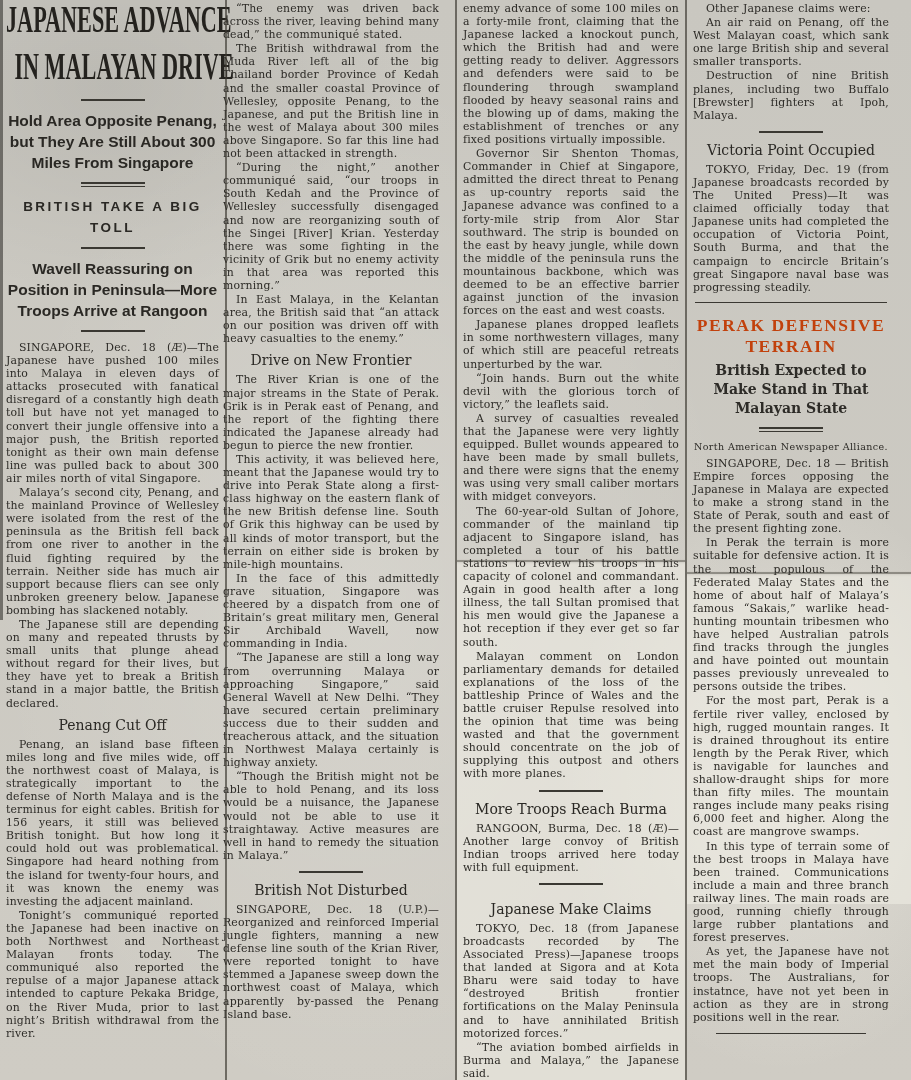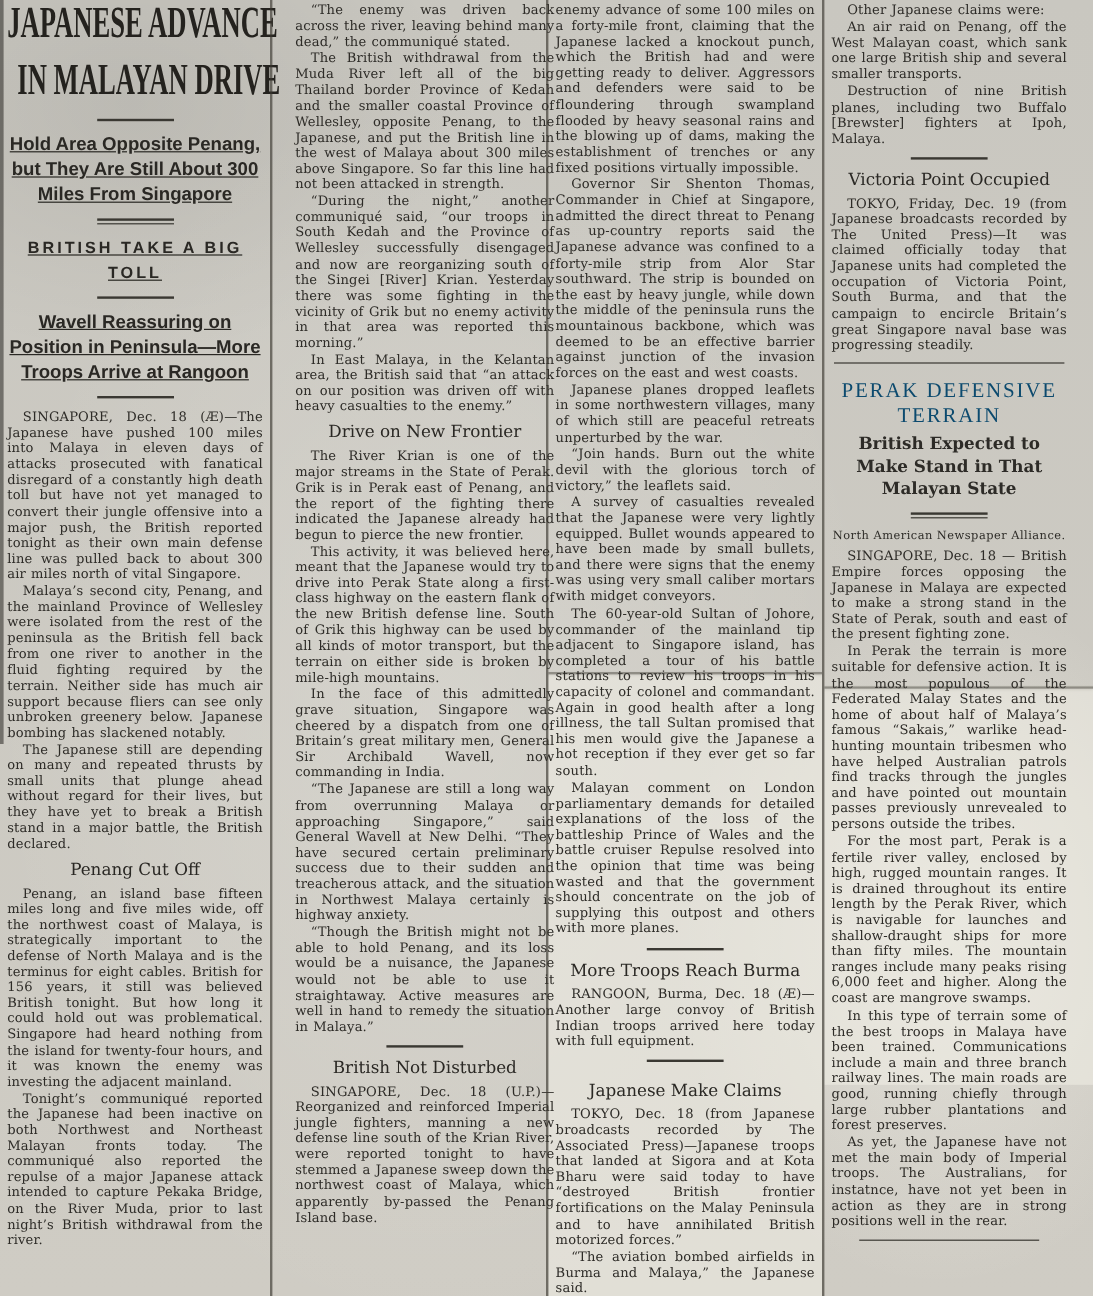--- a/index.html
+++ b/index.html
@@ -14,45 +14,45 @@
     color:#2d2b27;
   }
   .page{position:relative;width:911px;height:1080px;overflow:hidden;}
   
   .patch{position:absolute;background:rgba(240,238,229,.55);z-index:0;}
   .seam{position:absolute;height:2px;background:rgba(62,59,52,.45);z-index:0;box-shadow:0 1px 2px rgba(62,59,52,.3);}
   .edge-left{position:absolute;left:0;top:0;width:3px;height:620px;background:rgba(40,38,34,.55);z-index:0;}
   .vrule{position:absolute;top:0;bottom:0;width:1.5px;background:rgba(58,55,48,.65);z-index:2;}
   .col{position:absolute;top:0;bottom:0;z-index:1;padding:2px 6px 0 6px;box-sizing:border-box;}
   #col1{left:0;width:225px;}
-  #col2{left:240px;width:228px;}
+  #col2{left:217px;width:228px;}
   #col3{left:457px;width:228px;}
   #col4{left:687px;width:208px;}
 
   .hl-line{white-space:nowrap;font-weight:bold;font-size:37px;line-height:47px;
     font-family:"Liberation Serif",serif;color:#24221e;transform:scaleX(.60);transform-origin:0 50%;}
   .hl-line.l2{padding-left:14px;}
 
   .rule-short{width:64px;margin:9px auto 9px auto;border-top:2.5px solid #3a3832;}
   .rule-short.double{border-bottom:1.5px solid #3a3832;height:2px;}
   .rule-full{border-top:1.5px solid #3a3832;margin:8px 2px;}
 
   .deck{font-family:"Liberation Sans",sans-serif;font-weight:bold;text-align:center;
-    font-size:15.5px;line-height:21px;color:#2a2824;margin:2px 0;text-decoration:underline;}
+    font-size:15.5px;line-height:21px;color:#2a2824;margin:2px 0;}
   .deck.spaced{font-size:13.5px;letter-spacing:2.5px;}
 
   p.body{font-size:10.9px;line-height:13.1px;text-align:justify;margin:0 0 1px 0;
     text-indent:13px;letter-spacing:.15px;word-spacing:.6px;}
   p.body.cont{text-indent:0;}
   .subhead{font-size:14px;font-weight:normal;text-align:center;margin:7px 0 5px 0;
     font-family:"DejaVu Serif",serif;color:#2a2824;}
   .byline{font-size:9.5px;text-align:center;margin:4px 0 5px 0;letter-spacing:.4px;}
 
-  .head2{font-size:17.5px;font-weight:normal;text-align:center;letter-spacing:1.5px;
-    font-family:"Liberation Serif",serif;color:#0c4a6e;margin:12px 0 2px 0;}
+  .head2{font-size:17.5px;font-weight:bold;text-align:center;letter-spacing:1.5px;
+    font-family:"Liberation Serif",serif;color:#c2410c;margin:12px 0 2px 0;}
   .deck2{font-size:14px;font-weight:bold;text-align:center;line-height:19px;margin:4px 0 2px 0;
     font-family:"DejaVu Serif",serif;}
 </style>
 </head>
 <body>
 
 <div class="page">
 
   <div class="edge-left"></div>
   <div class="seam" style="left:457px;width:228px;top:560px;"></div>

